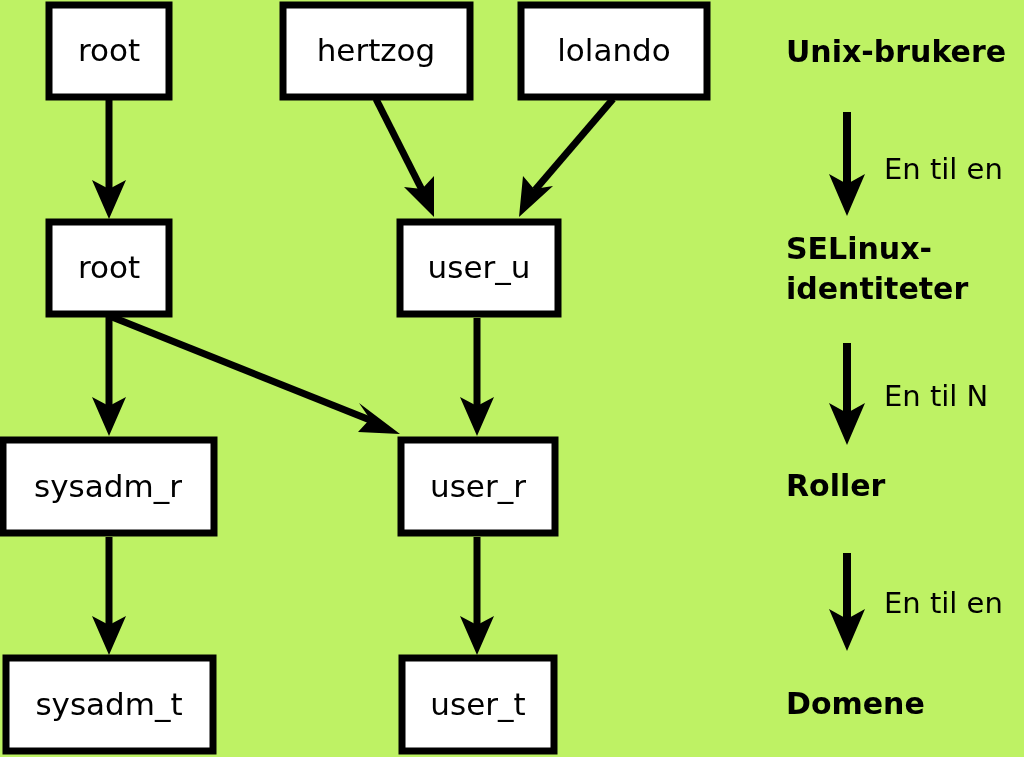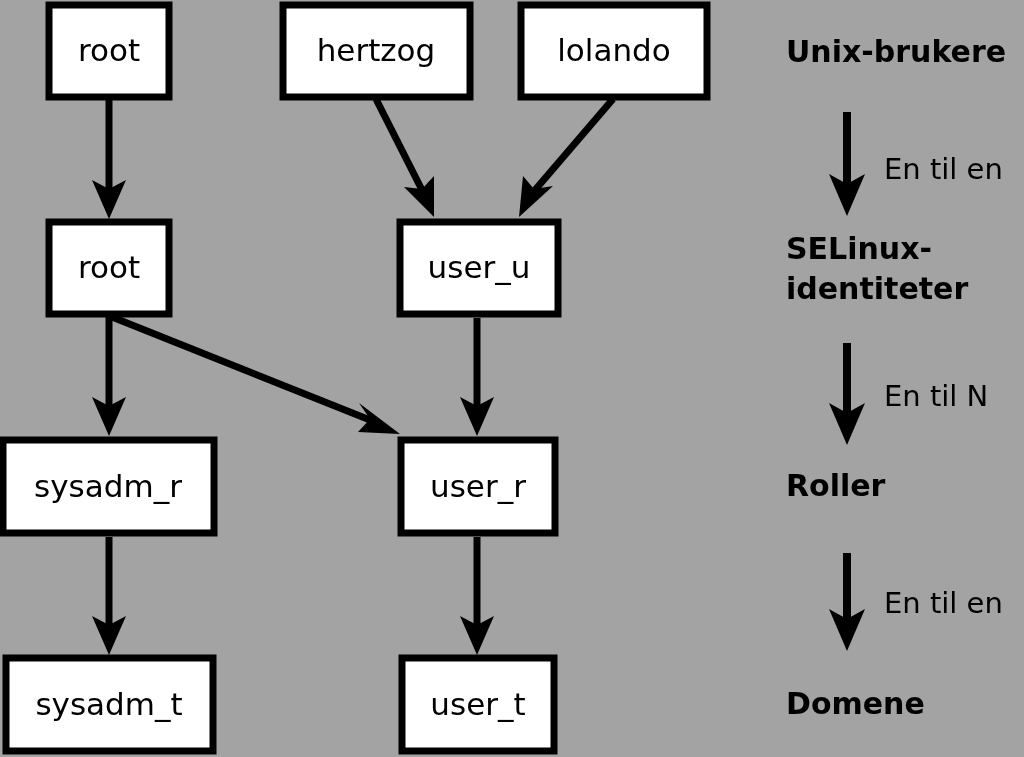--- a/index.html
+++ b/index.html
@@ -10,21 +10,21 @@
   body {
     width: 1024px;
     height: 757px;
     font-family: "DejaVu Sans", sans-serif;
     overflow: hidden;
   }
   #diagram-root {
     position: relative;
     width: 1024px;
     height: 757px;
-    background: #a3a3a3;
+    background: #bef264;
   }
   svg.canvas {
     position: absolute;
     left: 0;
     top: 0;
     width: 1024px;
     height: 757px;
     display: block;
   }
   .node-rect {

